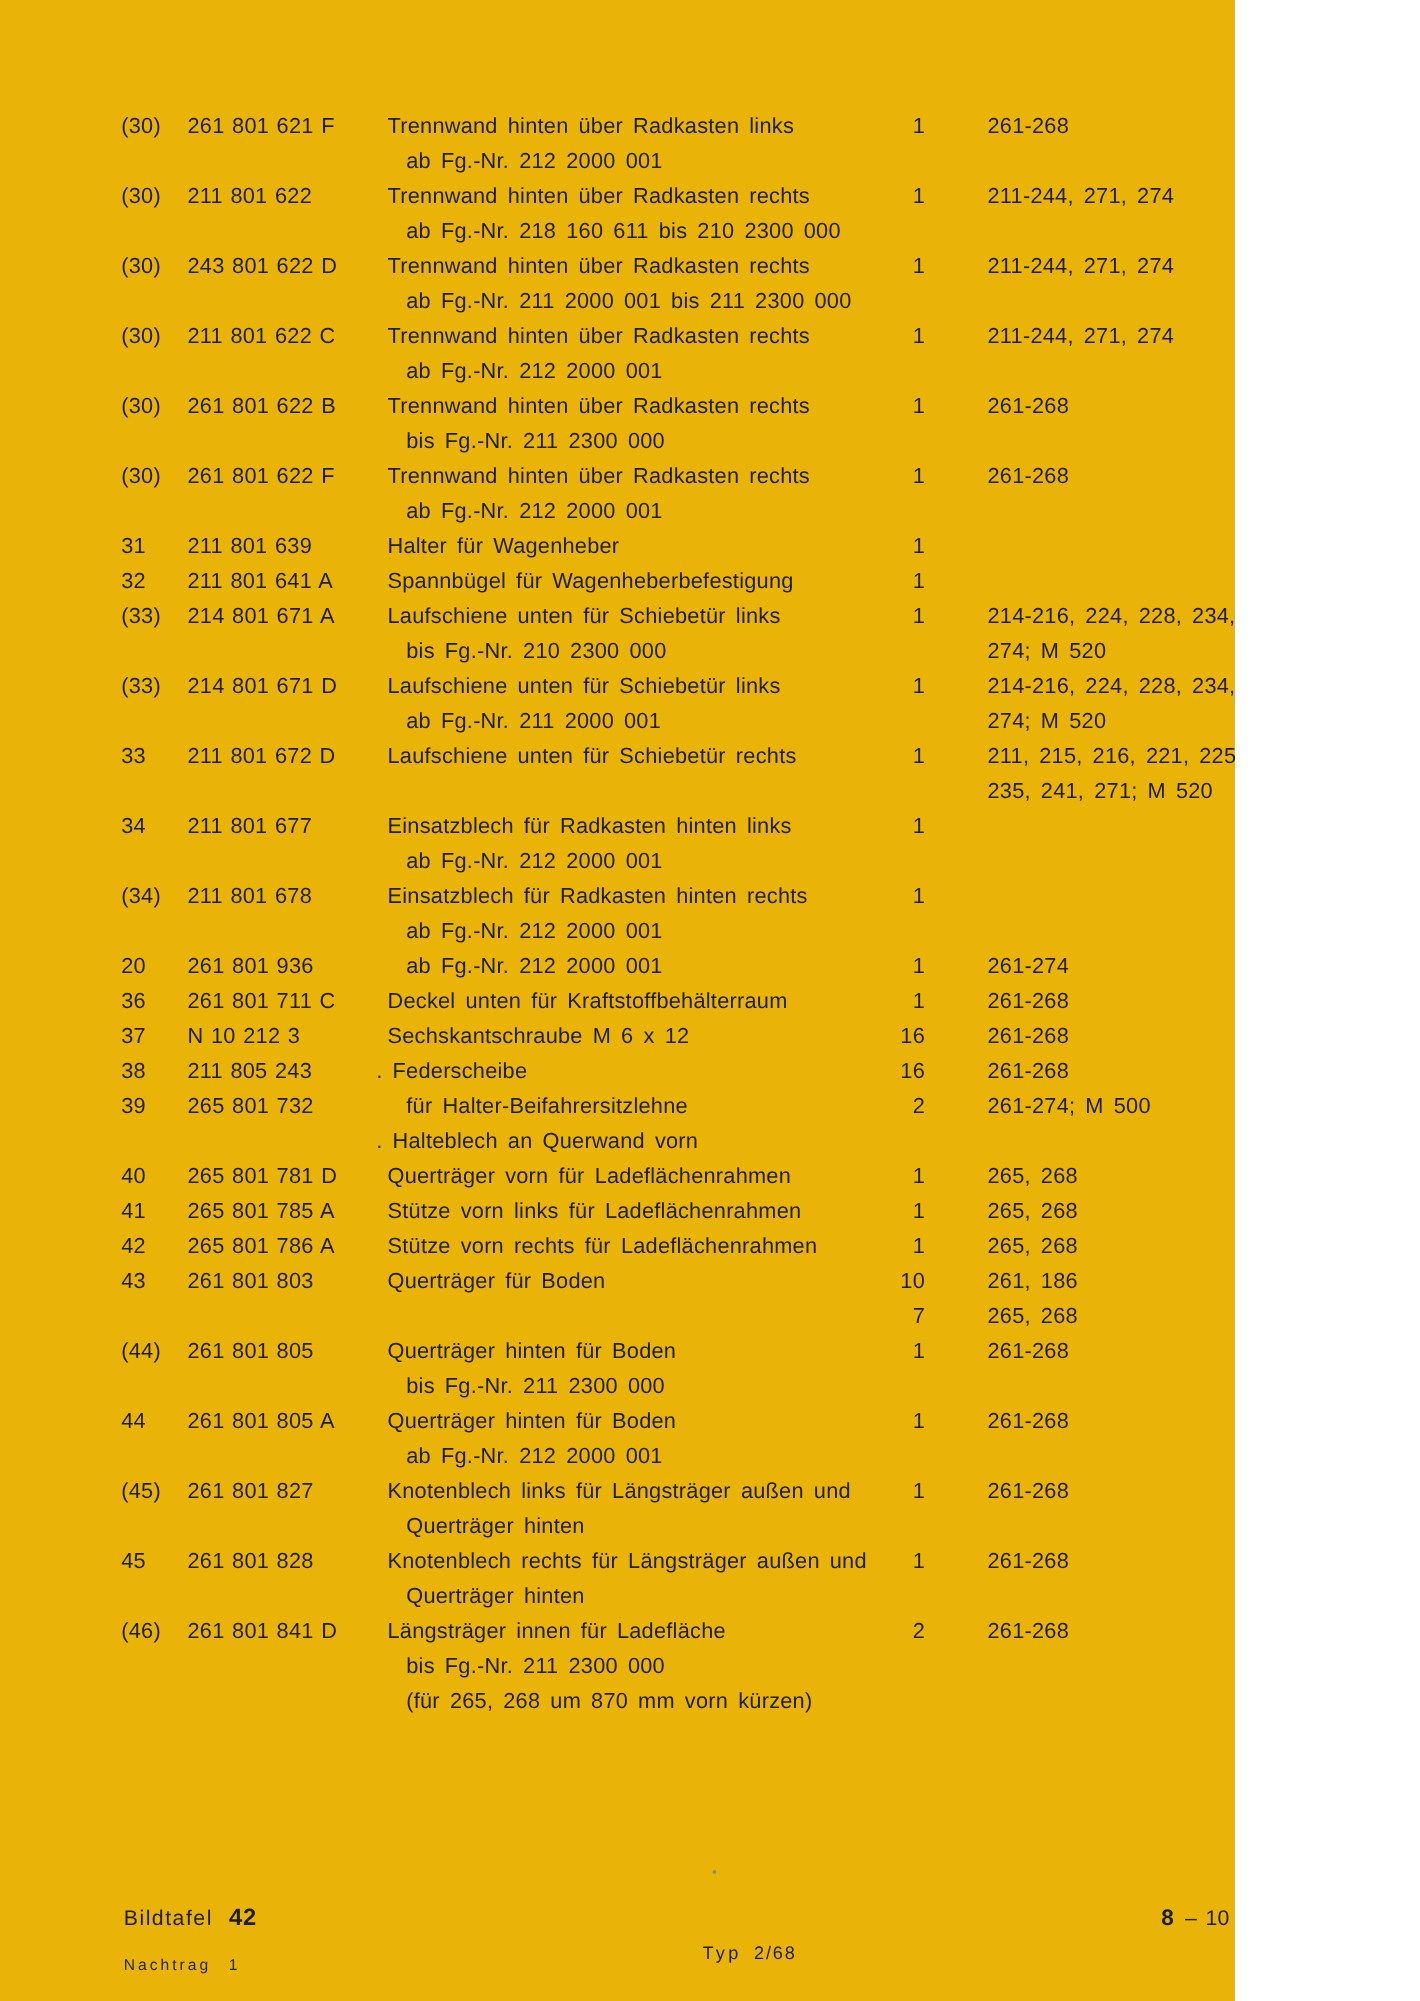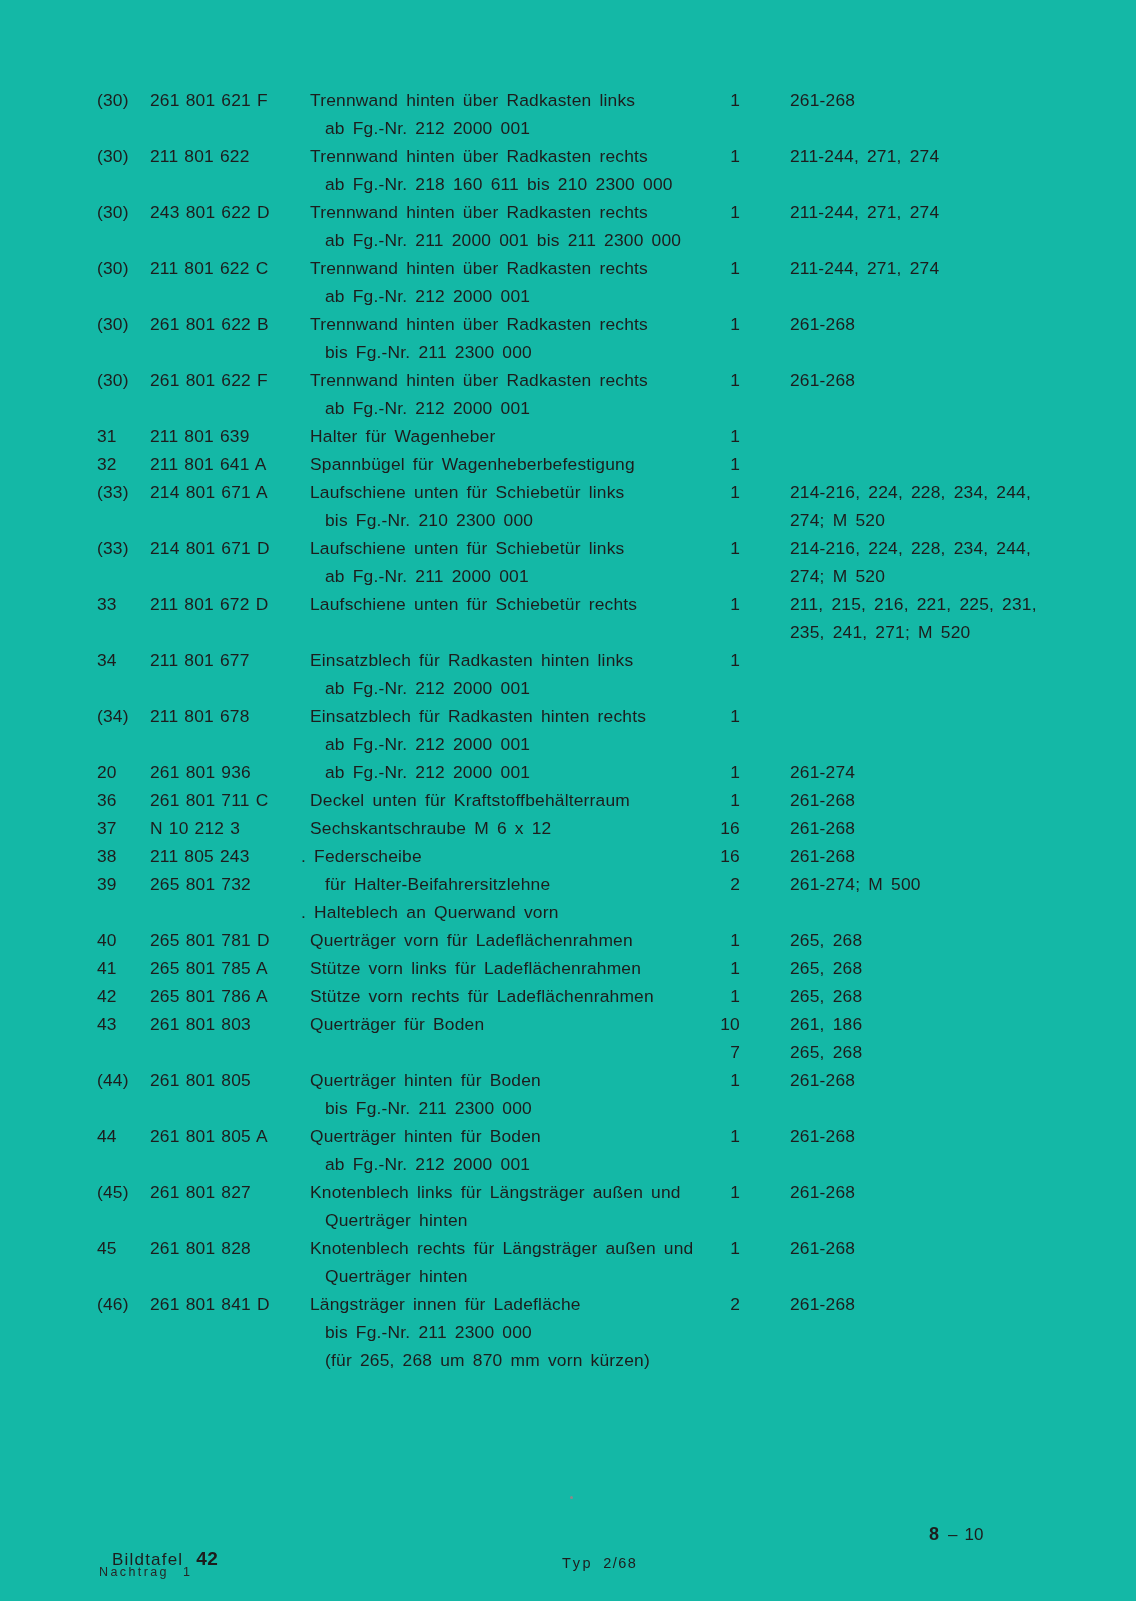--- a/index.html
+++ b/index.html
@@ -1,36 +1,36 @@
 <!DOCTYPE html>
 <html><head>
 <meta charset="utf-8">
 <title>Bildtafel 42</title>
 <style>
   html,body{margin:0;padding:0;background:#ffffff;}
   .page{
     position:relative;
-    width:1136px;height:1601px;
-    background:#14b8a6;
+    width:988px;height:1601px;
+    background:#eab308;
     overflow:hidden;
     font-family:"Liberation Sans",sans-serif;
     color:#1d1d1d;
     -webkit-font-smoothing:antialiased;
   }
   .parts-table{position:absolute;left:0;top:86px;width:1136px;}
   .row{display:flex;align-items:flex-start;font-size:17.4px;line-height:28px;letter-spacing:.2px;word-spacing:3px;}
   .col{flex:0 0 auto;}
   .pos{margin-left:97px;width:53px;word-spacing:0;}
   .part{width:160px;word-spacing:1px;}
   .desc{width:387px;}
   .qty{width:43px;text-align:right;word-spacing:0;}
   .models{margin-left:50px;width:320px;}
   .desc .line.sub{padding-left:15px;}
   .desc .line.dot{margin-left:-9px;}
-  .footer-left{position:absolute;left:112px;top:1524px;font-size:17px;letter-spacing:1.2px;word-spacing:2px;margin-top:24px;}
+  .footer-left{position:absolute;left:99px;top:1524px;font-size:17px;letter-spacing:1.2px;word-spacing:2px;}
   .footer-left .plate-number{font-weight:bold;font-size:19px;margin-left:13px;letter-spacing:.5px;}
   .footer-center{position:absolute;left:562px;top:1531px;font-size:14.5px;letter-spacing:2.6px;margin-top:24px;}
   .footer-center .typ-value{margin-left:10px;letter-spacing:1.5px;}
   .footer-right{position:absolute;left:929px;top:1524px;font-size:17px;}
   .footer-right .page-bold{font-weight:bold;font-size:18px;}
   .footer-right .page-dash{margin:0 7px 0 9px;}
   .footer-supplement{position:absolute;left:99px;top:1565px;font-size:12.5px;letter-spacing:2.4px;color:#262626;}
   .footer-supplement .supp-number{margin-left:14px;}
   .speck{position:absolute;left:570px;top:1496px;width:3px;height:3px;background:#8a8a8a;border-radius:50%;}
 </style>

